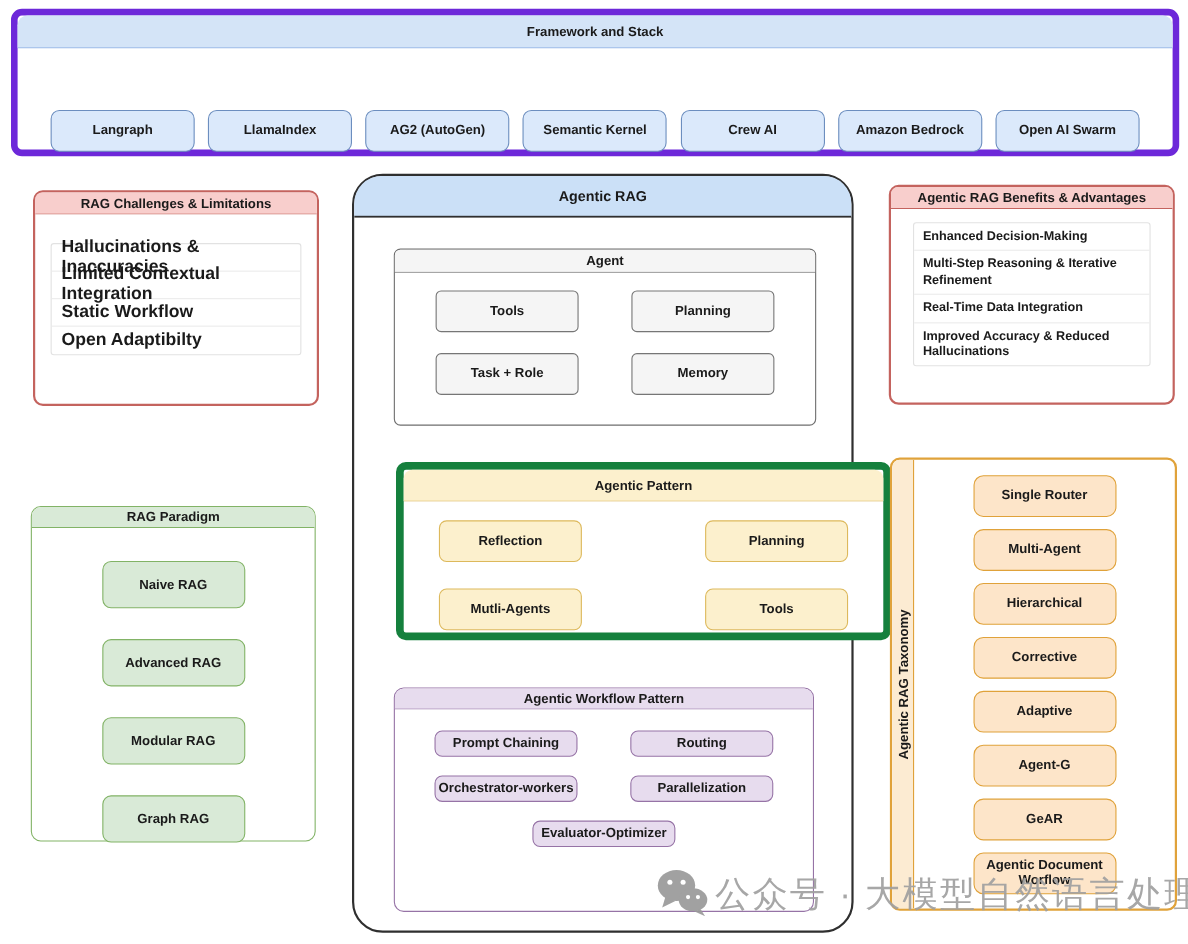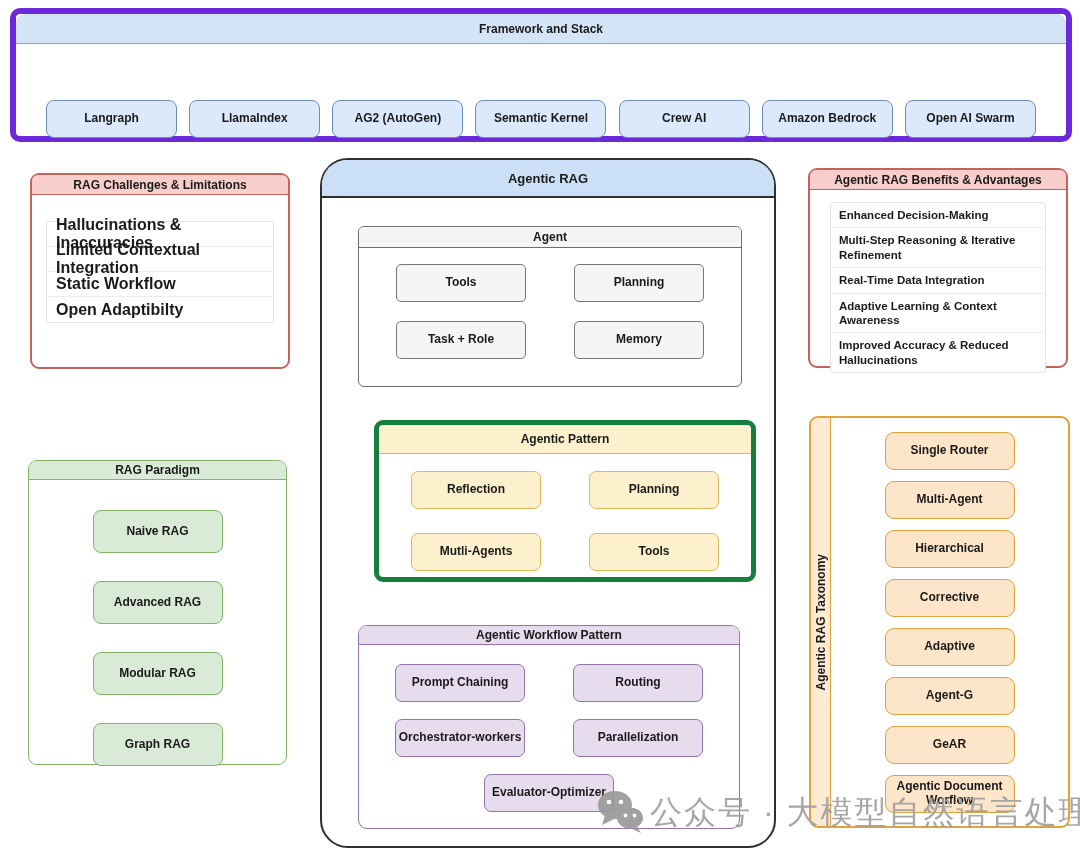--- a/index.html
+++ b/index.html
@@ -82,22 +82,22 @@
   }
   #agent .grid {
     display: grid; grid-template-columns: 130px 130px;
     justify-content: space-between; padding: 16px 37px 0 37px; row-gap: 19px;
   }
   #agent .node {
     height: 38px; background: #f5f5f5;
     border: 1px solid #767676; border-radius: 5px;
   }
   #pattern {
-    left: 52px; top: 260px; width: 382px; height: 162px;
-    border: 5px solid #15803d; border-radius: 9px;
+    left: 38px; top: 260px; width: 450px; height: 162px;
+    border: 7px solid #15803d; border-radius: 9px;
   }
   #pattern .hdr {
     height: 29px; background: #fcf0cd;
     border-bottom: 1px solid #d9b75c; border-radius: 8px 8px 0 0;
   }
   #pattern .grid {
     display: grid; grid-template-columns: 130px 130px;
     justify-content: space-between; padding: 17px 32px 0 32px; row-gap: 24px;
   }
   #pattern .node {
@@ -110,21 +110,21 @@
   }
   #workflow .hdr {
     height: 19px; background: #e7dcee;
     border-bottom: 1px solid #9673a6; border-radius: 8px 8px 0 0;
   }
   #workflow .grid {
     display: grid; grid-template-columns: 130px 130px;
     justify-content: space-between; padding: 19px 36px 0 36px; row-gap: 17px;
   }
   #workflow .node {
-    height: 38px; background: #e7dcee;
+    height: 24px; background: #e7dcee;
     border: 1px solid #9673a6; border-radius: 7px;
   }
   #workflow .node.span2 { grid-column: 1 / -1; justify-self: center; width: 130px; }
 
   
   #paradigm {
     left: 28px; top: 460px; width: 259px; height: 305px;
     border: 1px solid #82b366; border-radius: 9px;
   }
   #paradigm .hdr {
@@ -233,21 +233,20 @@
     </div>
   </div>
 </div>
 
 <div class="panel red-panel" id="benefits">
   <div class="hdr">Agentic RAG Benefits &amp; Advantages</div>
   <div class="list">
     <div class="lrow">Enhanced Decision-Making</div>
     <div class="lrow">Multi-Step Reasoning &amp; Iterative Refinement</div>
     <div class="lrow">Real-Time Data Integration</div>
-    <div class="lrow">Adaptive Learning &amp; Context Awareness</div>
     <div class="lrow">Improved Accuracy &amp; Reduced Hallucinations</div>
   </div>
 </div>
 
 <div class="panel" id="paradigm">
   <div class="hdr">RAG Paradigm</div>
   <div class="col">
     <div class="node">Naive RAG</div>
     <div class="node">Advanced RAG</div>
     <div class="node">Modular RAG</div>

